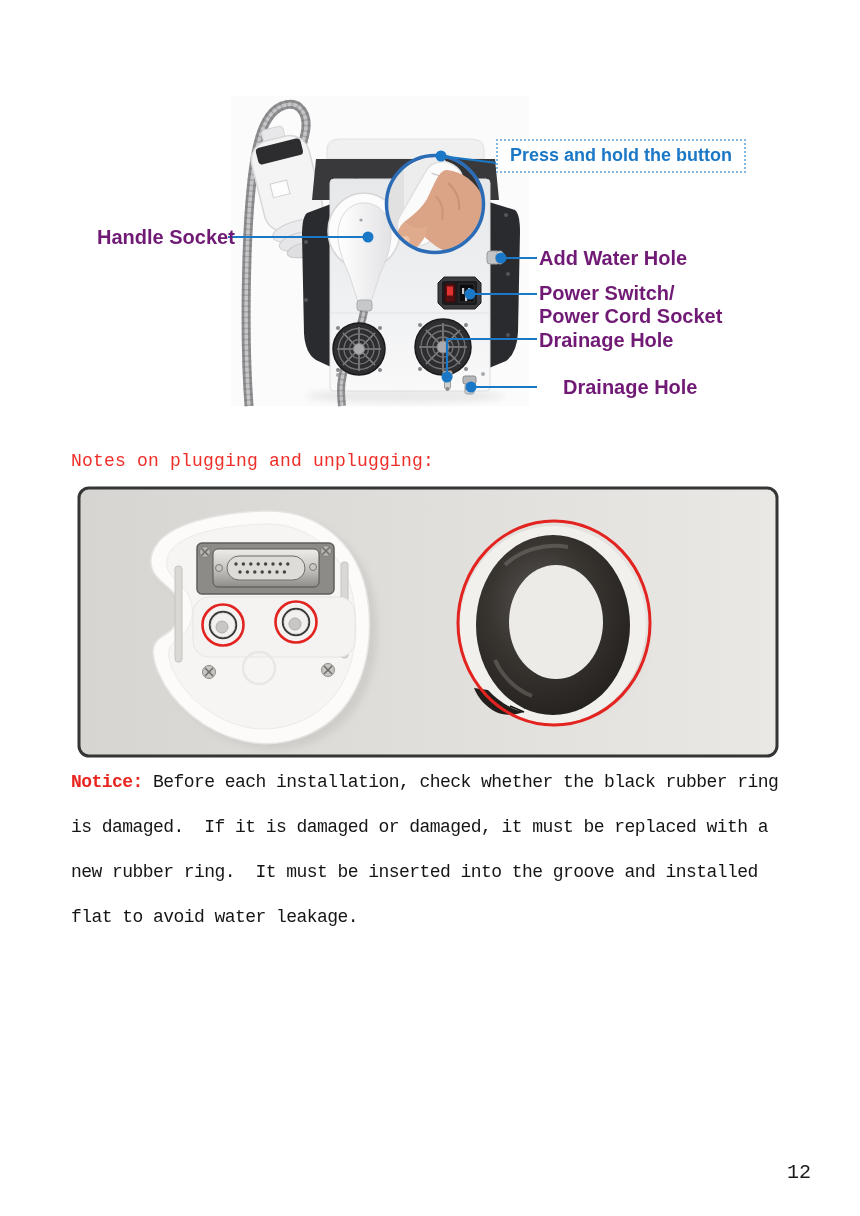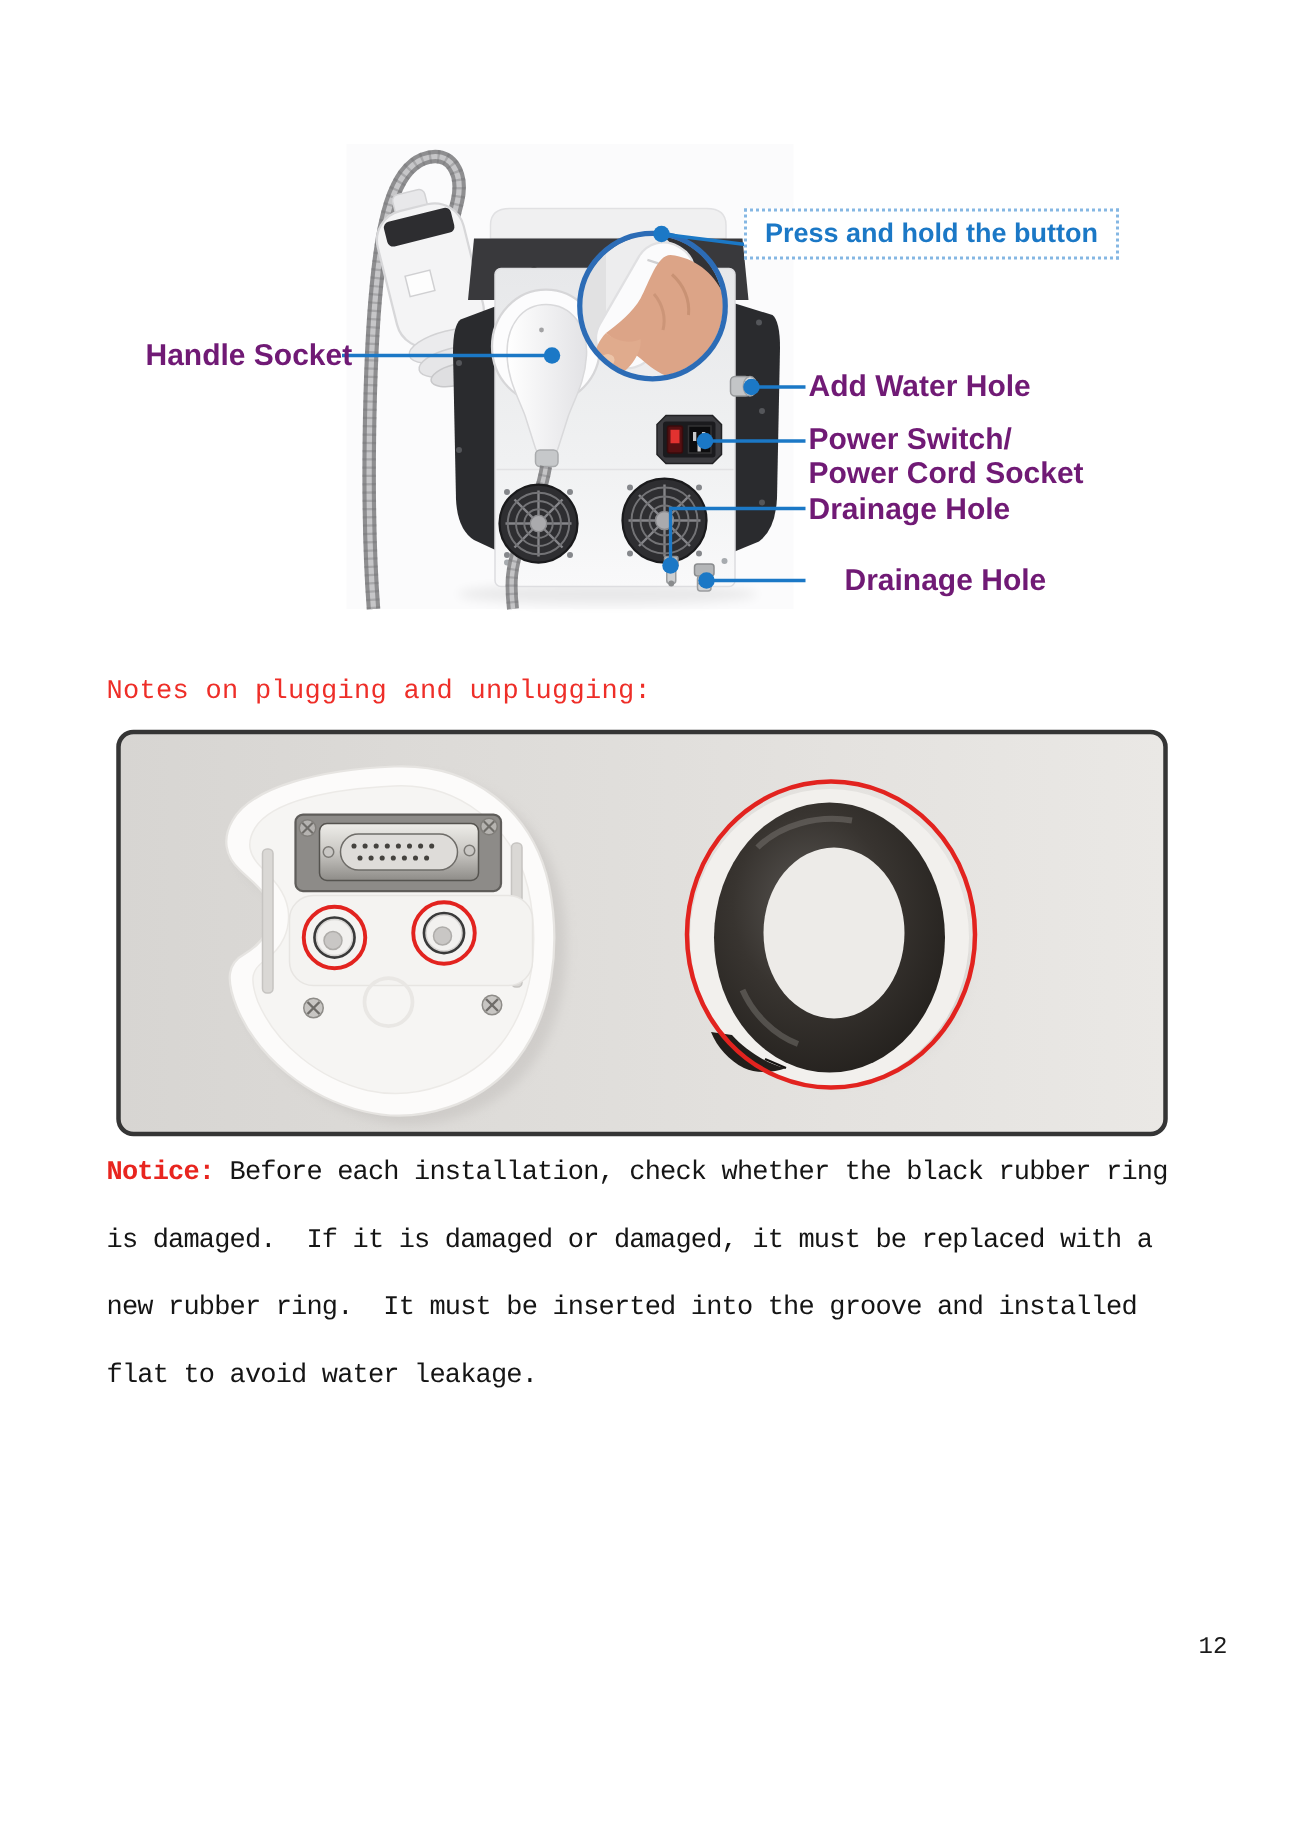--- a/index.html
+++ b/index.html
@@ -15,22 +15,22 @@
   .l-drainage{left:539px;top:376px;margin-left:24px;}
   .callout-box{position:absolute;left:496px;top:139px;width:250px;box-sizing:border-box;
        border:2px dotted #85b7e3;background:#ffffff;color:#1b78c6;font-weight:600;
        font-size:18px;line-height:24px;text-align:center;padding:2px 2px 4px 2px;}
   .heading{position:absolute;left:71px;top:451px;font-family:"Liberation Mono",monospace;
        font-size:18px;color:#ee2e28;white-space:nowrap;letter-spacing:0.2px;}
   .notice{position:absolute;left:71px;top:760px;width:722px;
        font-family:"Liberation Mono",monospace;font-size:18px;line-height:45px;
        letter-spacing:-0.55px;color:#151515;white-space:pre-wrap;}
   .notice .red{color:#e8251f;font-weight:bold;}
-  .pageno{position:absolute;left:787px;top:1089px;font-family:"Liberation Mono",monospace;
-       font-size:16px;color:#1a1a1a;margin-left:12px;}
+  .pageno{position:absolute;left:787px;top:1161px;font-family:"Liberation Mono",monospace;
+       font-size:20px;color:#1a1a1a;}
 </style>
 </head>
 <body>
 
 <div class="page">
 
   <svg id="art" width="860" height="1216" viewBox="0 0 860 1216">
     <defs>
       <linearGradient id="panelG" x1="0" y1="0" x2="0" y2="1">
         <stop offset="0" stop-color="#e7e8ea"></stop>

